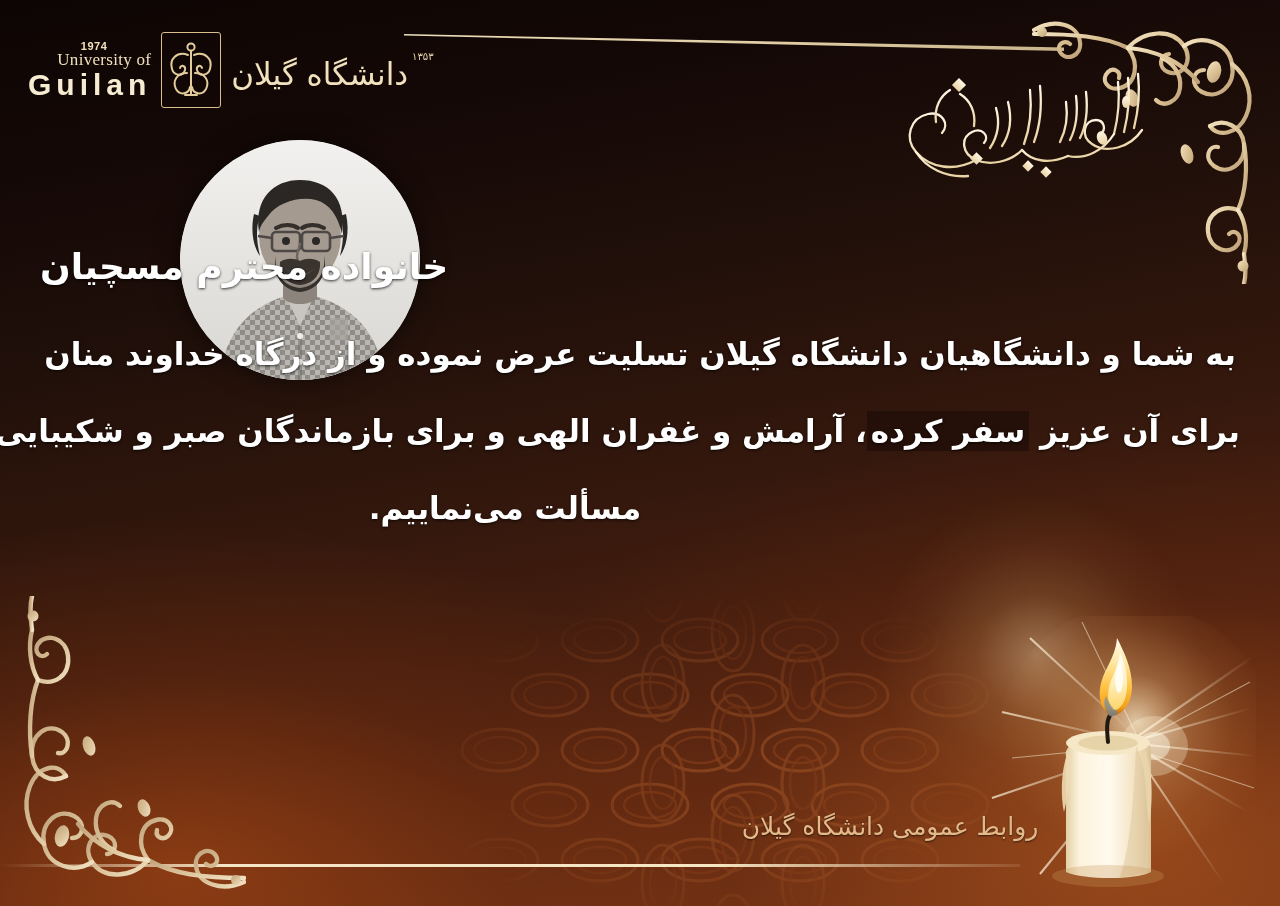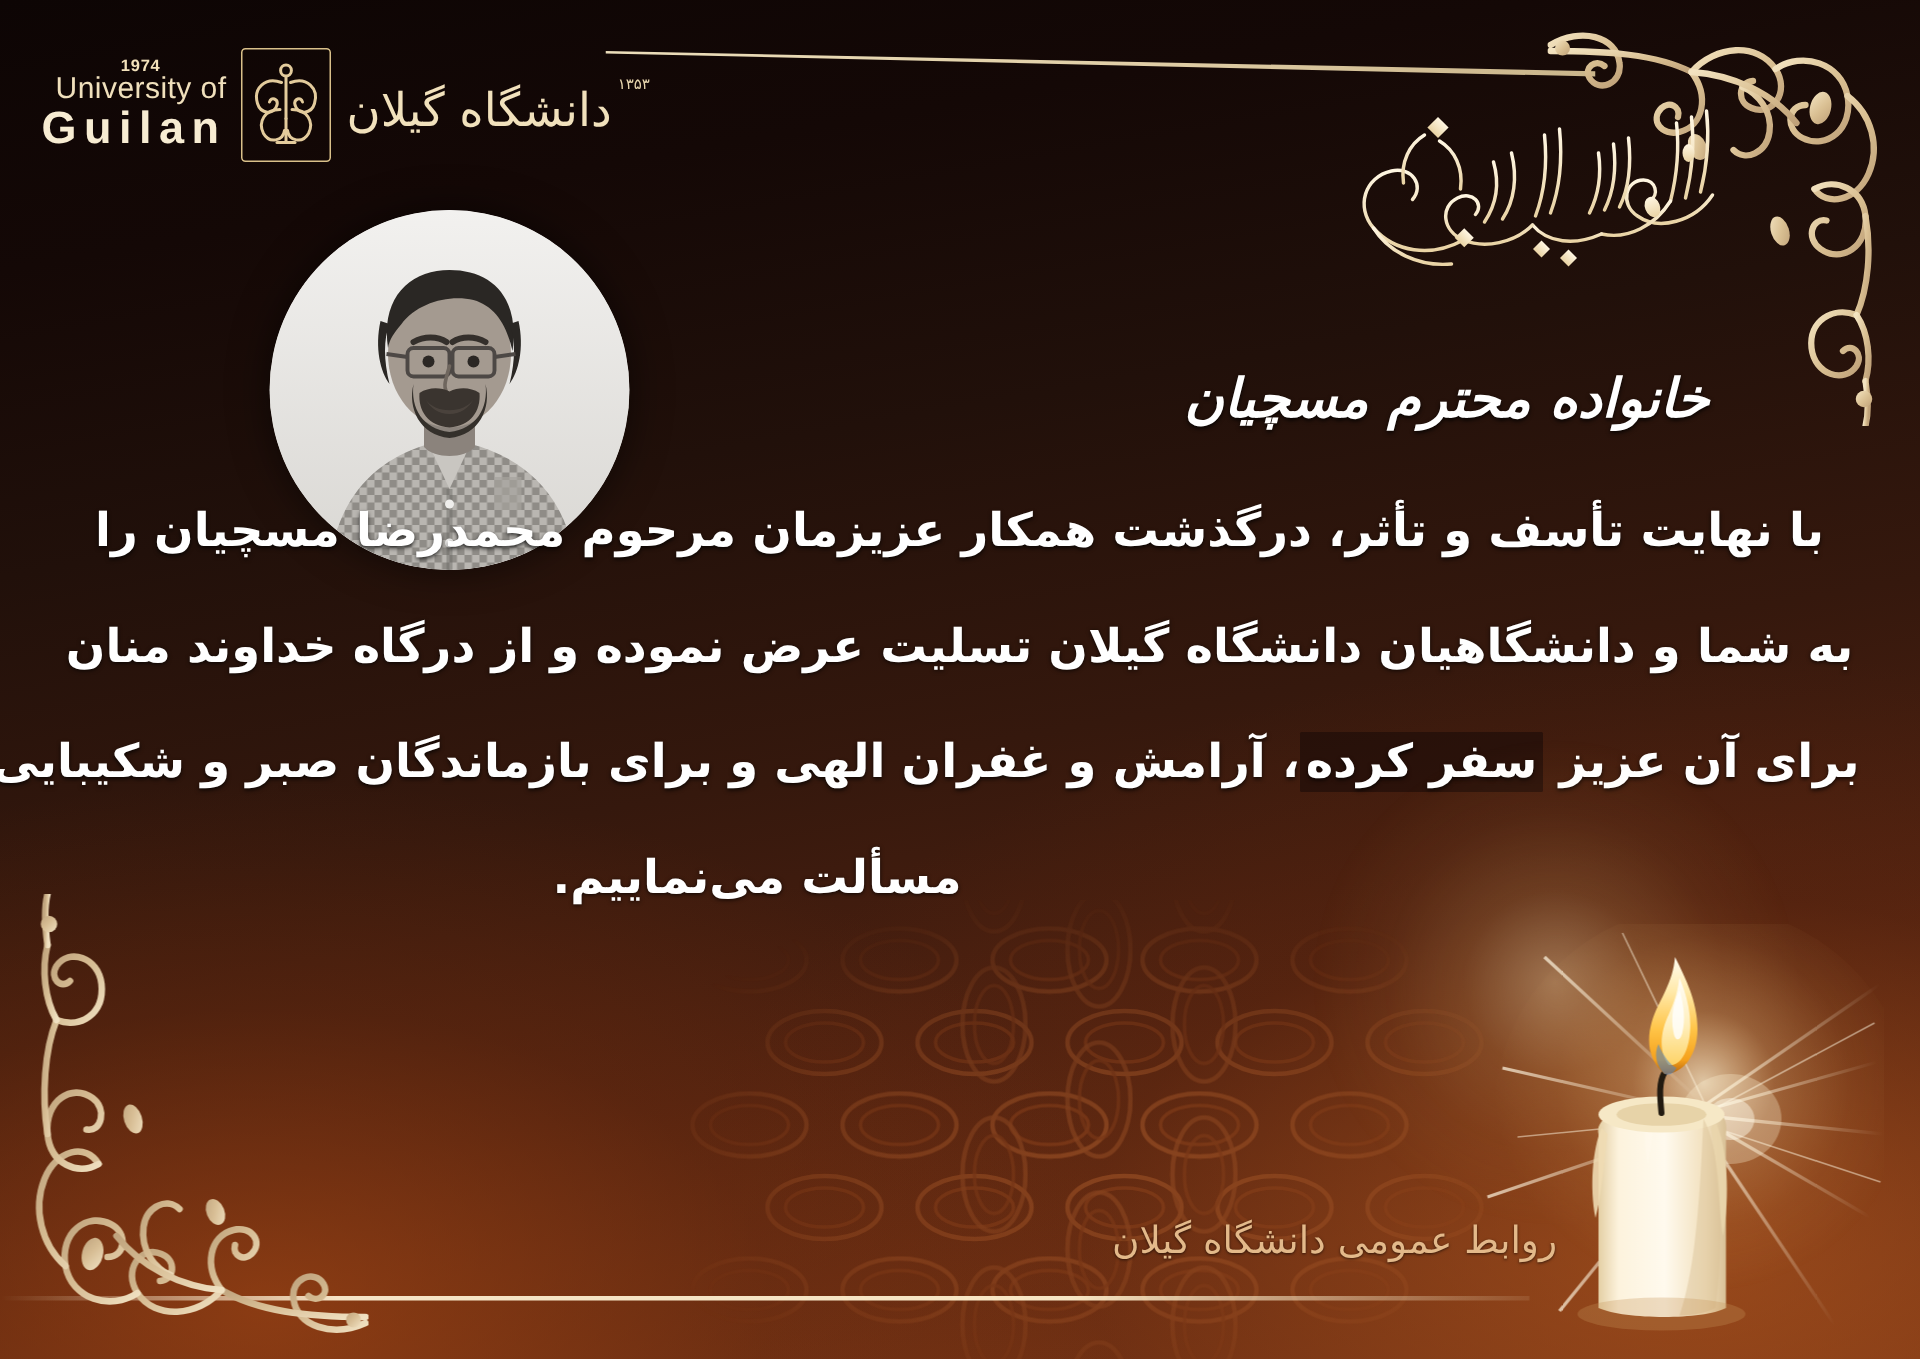--- a/index.html
+++ b/index.html
@@ -98,23 +98,23 @@
     position: absolute;
     top: 0;
     right: 44px;
     font-size: 11px;
     font-weight: bold;
     color: #f3e2bb;
     letter-spacing: 0.5px;
     font-family: "Liberation Sans", sans-serif;
   }
   .logo-univ {
-    font-size: 20px;
+    font-size: 17px;
     color: #f0e0bc;
-    font-family: Liberation Sans, sans-serif;
+    font-family: Liberation Serif, serif;
     letter-spacing: 0.3px;
   }
   .logo-name {
     font-size: 30px;
     font-weight: bold;
     color: #f7ecd2;
     letter-spacing: 5px;
     font-family: "Liberation Sans", sans-serif;
     margin-top: 2px;
   }
@@ -196,25 +196,24 @@
     top: 246px;
     direction: rtl;
     text-align: center;
   }
   .headline {
     font-size: 36px;
     font-weight: bold;
     color: #ffffff;
     font-family: "DejaVu Sans", sans-serif;
     letter-spacing: -0.5px;
-    text-align: right;
+    text-align: left;
     padding-right: 100px;
     margin-bottom: 52px;
     text-shadow: 0 1px 3px rgba(0,0,0,0.8);
-    font-style: italic;
   }
   .body-line {
     font-size: 31px;
     font-weight: bold;
     color: #ffffff;
     font-family: "DejaVu Sans", sans-serif;
     line-height: 1.0;
     margin-bottom: 46px;
     white-space: nowrap;
     letter-spacing: -1.2px;
@@ -539,21 +538,20 @@
 
         <path d="M100 122 C 106 118, 114 118, 120 121 C 126 118, 134 118, 140 122 C 141 134, 134 144, 120 145 C 106 144, 99 134, 100 122 Z" fill="#3a342f"></path>
         <path d="M104 126 C 110 136, 130 136, 136 126 C 133 132, 127 136, 120 136 C 113 136, 107 132, 104 126 Z" fill="#554d46" opacity="0.6"></path>
         <path d="M96 116 C 92 132, 100 150, 120 152 C 140 150, 148 132, 144 116 C 146 132, 138 146, 120 148 C 102 146, 94 132, 96 116 Z" fill="#34302b"></path>
       </g>
     </svg>
   </div>
 
   <div class="notice">
     <div class="headline">خانواده محترم مسچیان</div>
-    <div class="body-line">با نهایت تأسف و تأثر، درگذشت همکار عزیزمان مرحوم محمدرضا مسچیان را</div>
     <div class="body-line">به شما و دانشگاهیان دانشگاه گیلان تسلیت عرض نموده و از درگاه خداوند منان</div>
     <div class="body-line"><span>برای آن عزیز </span><span class="hl">سفر کرده</span><span>، آرامش و غفران الهی و برای بازماندگان صبر و شکیبایی</span></div>
     <div class="body-line last">مسألت می‌نماییم.</div>
   </div>
 
   <div class="footer">
     <span class="footer-text">روابط عمومی دانشگاه گیلان</span>
   </div>
 
   <div class="candle-glow"></div>

